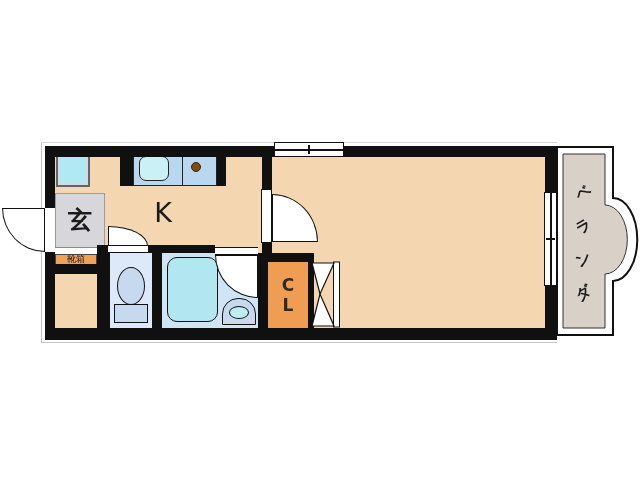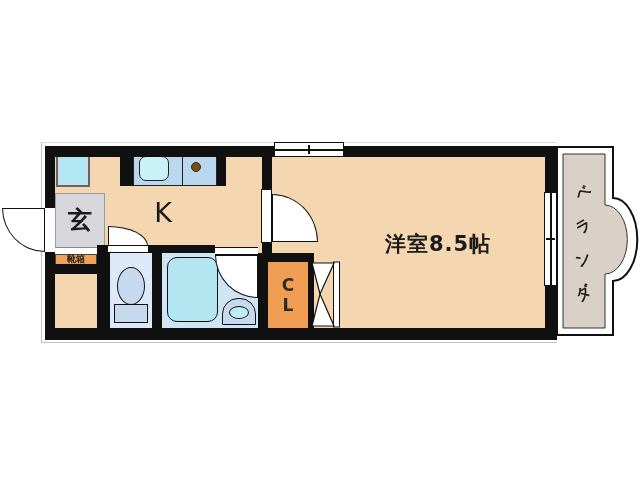--- a/index.html
+++ b/index.html
@@ -83,26 +83,25 @@
     <div class="abs" style="left:0;top:6px;width:100%;height:1.5px;background:#111;"></div>
     <div class="abs" style="left:33px;top:2px;width:1.5px;height:9px;background:#111;"></div>
   </div>
   <div class="window" style="left:544px;top:192px;width:13px;height:94px;">
     <div class="abs" style="left:5px;top:0;width:1.5px;height:100%;background:#111;"></div>
     <div class="abs" style="left:1px;top:45px;width:9px;height:1.5px;background:#111;"></div>
   </div>
 
   <div class="label" style="left:55px;top:193px;width:50px;height:53px;font-size:24px;font-weight:bold;">玄</div>
   <div class="label" style="left:143px;top:196px;width:40px;height:32px;font-size:27px;">K</div>
-  <div class="label" style="left:330px;top:230px;width:216px;height:28px;font-size:21px;font-weight:bold;letter-spacing:1px;">洋室8.5帖</div>
   <div class="label" style="left:268px;top:264px;width:40px;height:62px;flex-direction:column;font-size:17px;font-weight:bold;line-height:1.2;color:#2b2b2b;">
     <span>C</span>
     <span>L</span>
   </div>
-  <div class="label" style="left:55px;top:254px;width:42px;height:11px;font-size:9px;font-weight:bold;">靴箱</div>
+  <div class="label" style="left:55px;top:254px;width:42px;height:11px;font-size:9px;font-weight:normal;">靴箱</div>
   <div class="label" style="left:570px;top:183px;width:28px;height:120px;flex-direction:column;justify-content:space-between;font-size:15px;font-weight:bold;z-index:6;">
     <span style="transform:rotate(-30deg);">ベ</span>
     <span style="transform:rotate(-30deg);">ラ</span>
     <span style="transform:rotate(-30deg);">ン</span>
     <span style="transform:rotate(-30deg);">ダ</span>
   </div>
 
 </div>
 
 </body></html>

